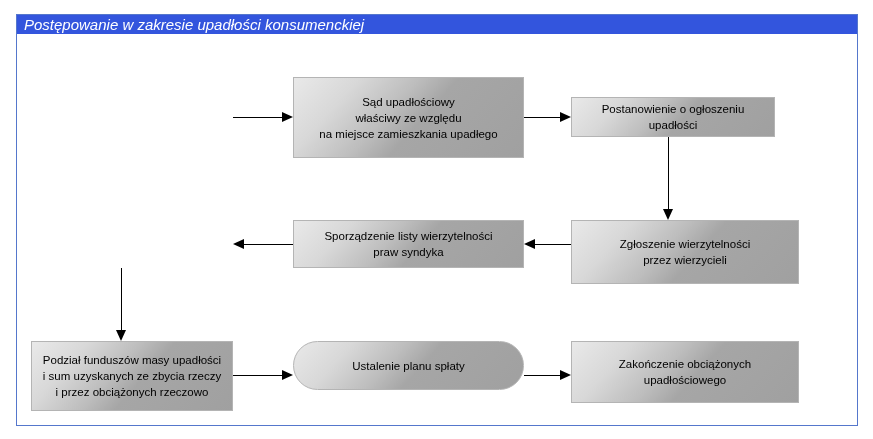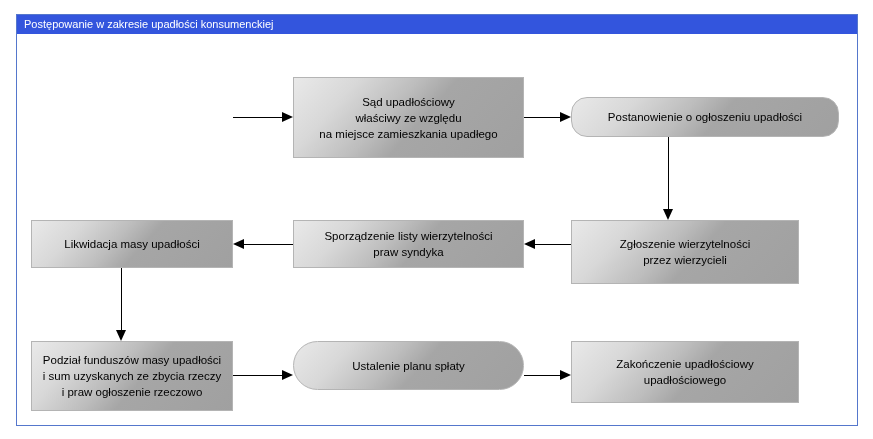--- a/index.html
+++ b/index.html
@@ -33,24 +33,25 @@
     width: 100%;
     height: 19px;
     background: #3355dd;
     box-sizing: border-box;
   }
   #titlebar-text {
     position: absolute;
     left: 7px;
     top: 2px;
     color: #ffffff;
-    font-size: 11px;
+    font-size: 15px;
     line-height: 15px;
     white-space: nowrap;
     letter-spacing: 0px;
+    font-style: italic;
   }
   #canvas {
     position: absolute;
     left: 0;
     top: 19px;
     right: 0;
     bottom: 0;
     background: #ffffff;
   }
   
@@ -120,50 +121,47 @@
 
     <div id="canvas">
 
 
       <div class="node" style="left:276px; top:43px; width:231px; height:81px; flex-direction:column; justify-content:center;">
         <span>Sąd upadłościowy</span>
         <span>właściwy ze względu</span>
         <span>na miejsce zamieszkania upadłego</span>
       </div>
 
-      <div class="node" style="left:554px; top:63px; width:268px; height:40px;border-radius:16px;">
+      <div class="node" style="left:554px; top:63px; width:204px; height:40px;">
         <span>Postanowienie o ogłoszeniu upadłości</span>
       </div>
 
       <div class="node" style="left:554px; top:186px; width:228px; height:64px; flex-direction:column; justify-content:center;">
         <span>Zgłoszenie wierzytelności</span>
         <span>przez wierzycieli</span>
       </div>
 
       <div class="node" style="left:276px; top:186px; width:231px; height:48px; flex-direction:column; justify-content:center;">
         <span>Sporządzenie listy wierzytelności</span>
         <span>praw syndyka</span>
       </div>
 
-      <div class="node" style="left:14px; top:186px; width:202px; height:48px;">
-        <span>Likwidacja masy upadłości</span>
-      </div>
 
       <div class="node" style="left:14px; top:307px; width:202px; height:70px; flex-direction:column; justify-content:center;">
         <span>Podział funduszów masy upadłości</span>
         <span>i sum uzyskanych ze zbycia rzeczy</span>
-        <span>i praw ogłoszenie rzeczowo</span>
+        <span>i przez obciążonych rzeczowo</span>
       </div>
 
       <div class="node" style="left:276px; top:307px; width:231px; height:49px;border-radius:28px;">
         <span>Ustalenie planu spłaty</span>
       </div>
 
       <div class="node" style="left:554px; top:307px; width:228px; height:62px; flex-direction:column; justify-content:center;">
-        <span>Zakończenie upadłościowy</span>
+        <span>Zakończenie obciążonych</span>
         <span>upadłościowego</span>
       </div>
 
       <div class="h-line" style="left:216px; top:83px; width:49px;"></div>
       <div class="arrow-right" style="left:265px; top:77.5px;"></div>
 
       <div class="h-line" style="left:507px; top:83px; width:36px;"></div>
       <div class="arrow-right" style="left:543px; top:77.5px;"></div>
 
       <div class="v-line" style="left:651px; top:103px; height:72px;"></div>

